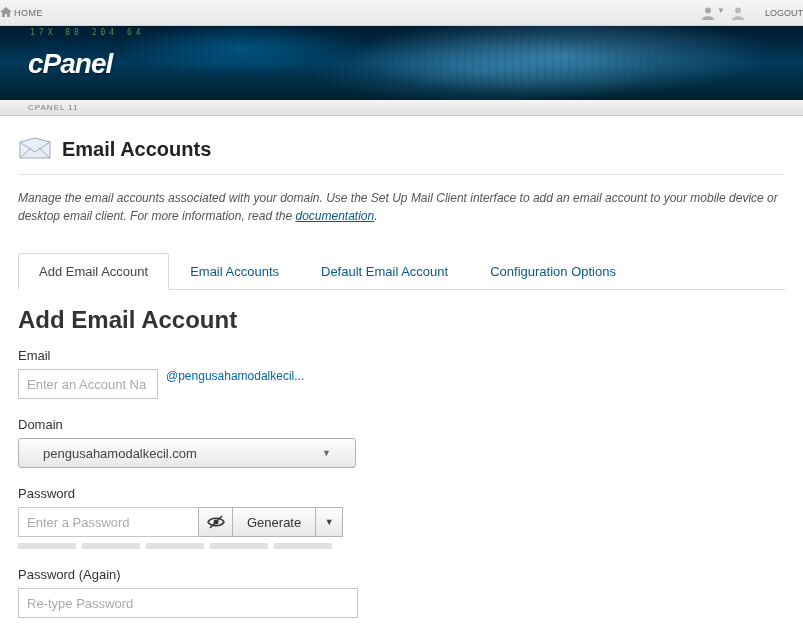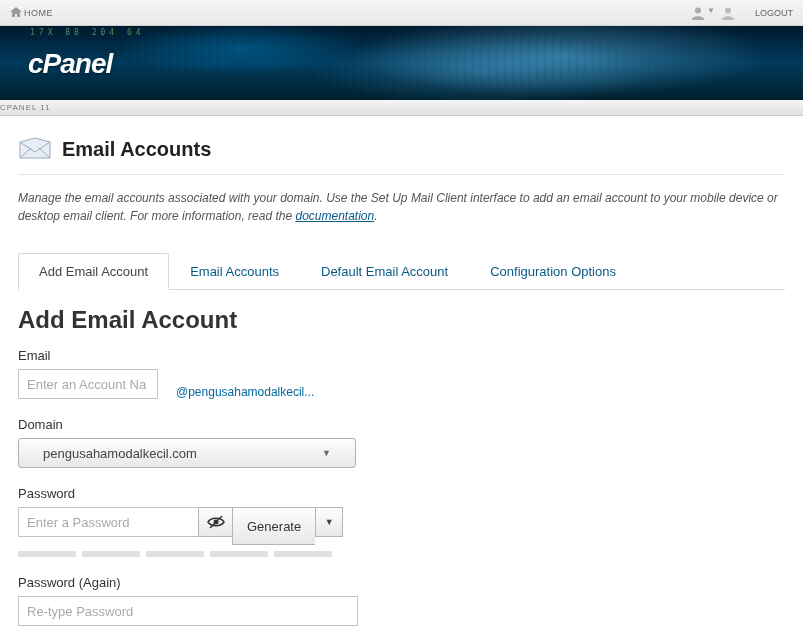--- a/index.html
+++ b/index.html
@@ -1,68 +1,68 @@
 <!DOCTYPE html>
 <html><head>
 <meta charset="utf-8">
 <style>
   * { box-sizing: border-box; margin: 0; padding: 0; }
   body { font-family: Verdana, Arial, sans-serif; font-size: 12px; background: linear-gradient(90deg, #6a7580 0%, #8a959f 15%, #c5ced5 50%, #8a959f 85%, #6a7580 100%); }
   .frame { width: 803px; height: 634px; margin: 0 auto; background: #fff; position: relative; }
-  .topbar { height: 26px; background: linear-gradient(#f5f5f5, #e8e8e8); border-bottom: 1px solid #d0d0d0; display: flex; align-items: center; padding: 0 10px; position: relative; }
+  .topbar { height: 26px; background: linear-gradient(#f5f5f5, #e8e8e8); border-bottom: 1px solid #d0d0d0; display: flex; align-items: center; padding: 0 0; position: relative; }
   .home-btn { font-family: Arial; font-size: 9px; letter-spacing: 0.5px; color: #666; display: flex; align-items: center; cursor: pointer; }
   .home-btn svg { margin-bottom: 1px; }
   .home-label { margin-left: 2px; }
   .topbar-right { margin-left: auto; display: flex; align-items: center; gap: 6px; }
   .user-icon, .logout-icon { color: #999; display: inline-flex; }
   .dropdown-caret { font-size: 8px; color: #999; margin-left: 2px; }
   .logout-label { font-family: Arial; font-size: 9px; color: #666; margin-left: 20px; }
 
   .banner { height: 74px; background: linear-gradient(180deg, #001a2e 0%, #003a5c 50%, #00202e 100%); position: relative; overflow: hidden; }
   .banner::before { content: ""; position: absolute; inset: 0; background:
     radial-gradient(ellipse 300px 60px at 70% 40%, rgba(120,210,255,0.4), transparent 70%),
     radial-gradient(ellipse 250px 50px at 60% 60%, rgba(100,200,255,0.25), transparent 70%),
     radial-gradient(ellipse 180px 40px at 30% 30%, rgba(0,120,180,0.5), transparent 70%);
   }
   .banner::after { content:""; position:absolute; inset:0; background:
     repeating-linear-gradient(90deg, rgba(0,0,0,0.15) 0 2px, transparent 2px 8px);
     opacity:0.3; }
   .brand { position: absolute; left: 28px; top: 22px; color: #fff; font-family: Arial; font-weight: bold; font-style: italic; font-size: 28px; letter-spacing: -1px; text-shadow: 0 1px 2px rgba(0,0,0,0.5); }
   .ticker { position:absolute; top:2px; left:30px; font-family:monospace; font-size:8px; color:#5fae6a; letter-spacing:4px; opacity:0.8; }
 
-  .subbar { height: 16px; background: linear-gradient(#f5f5f5, #e0e0e0); border-bottom: 1px solid #ccc; font-family: Arial; font-size: 8px; letter-spacing: 1px; color: #777; line-height: 16px; }
+  .subbar { height: 16px; background: linear-gradient(#f5f5f5, #e0e0e0); border-bottom: 1px solid #ccc; font-family: Arial; font-size: 8px; letter-spacing: 1px; color: #777; padding-left: 28px; line-height: 16px; }
 
   .content { padding: 14px 18px 0 18px; }
   .page-header { display: flex; align-items: center; gap: 10px; padding: 6px 0 12px 0; }
   .mail-icon { width: 34px; height: 26px; }
   .page-title { font-family: Arial; font-size: 20px; color: #222; font-weight: bold; }
   .divider { height: 1px; background: #e5e5e5; margin-bottom: 14px; }
 
   .intro { font-style: italic; color: #555; font-size: 12px; line-height: 1.5; margin-bottom: 28px; }
   .intro a { color: #0a5a86; text-decoration: underline; font-style: italic; }
 
   .tabs { display: flex; border-bottom: 1px solid #d8d8d8; margin-bottom: 16px; }
   .tab { padding: 10px 20px; font-size: 13px; color: #0a5a86; cursor: pointer; border: 1px solid transparent; border-bottom: none; position: relative; }
   .tab.active { color: #444; border: 1px solid #d8d8d8; border-bottom: 1px solid #fff; margin-bottom: -1px; border-radius: 3px 3px 0 0; background: #fff; }
 
   .section-title { font-family: Arial; font-size: 24px; color: #333; margin-bottom: 14px; }
   .field-label { font-size: 13px; color: #333; margin-bottom: 6px; }
   .row { margin-bottom: 18px; }
-  .email-row { display: flex; align-items: flex-end; gap: 18px; }
+  .email-row { display: flex; align-items: flex-start; gap: 8px; }
   .text-input { height: 30px; padding: 4px 8px; border: 1px solid #c5c5c5; font-size: 13px; color: #333; background: #fff; }
   .text-input::placeholder { color: #aaa; }
   .email-input { width: 140px; }
   .domain-text { font-size: 12px; color: #0369a1; }
   .select-wrap { width: 338px; height: 30px; border: 1px solid #b0b0b0; border-radius: 3px; background: linear-gradient(#fdfdfd, #e8e8e8); display: flex; align-items: center; padding: 0 24px; cursor: pointer; position: relative; }
   .select-wrap .sel-text { font-size: 13px; color: #444; }
   .select-caret { margin-left: auto; color: #666; font-size: 9px; }
   .pwd-row { display: flex; }
   .pwd-input { width: 180px; border-right: none; }
   .eye-btn { width: 34px; height: 30px; border: 1px solid #b5b5b5; border-right: none; background: linear-gradient(#fdfdfd, #e8e8e8); display:flex; align-items:center; justify-content:center; cursor:pointer; }
-  .gen-btn { height: 38px; padding: 0 14px; border: 1px solid #b5b5b5; border-right: none; background: linear-gradient(#fdfdfd, #e8e8e8); font-size: 13px; color: #333; cursor: pointer; }
+  .gen-btn { height: 30px; padding: 0 14px; border: 1px solid #b5b5b5; border-right: none; background: linear-gradient(#fdfdfd, #e8e8e8); font-size: 13px; color: #333; cursor: pointer; }
   .gen-drop { width: 28px; height: 30px; border: 1px solid #b5b5b5; background: linear-gradient(#fdfdfd, #e8e8e8); display:flex; align-items:center; justify-content:center; cursor:pointer; font-size:9px; color:#444;}
   .strength { display: flex; gap: 6px; margin-top: 6px; }
   .strength span { width: 58px; height: 6px; background: #e0e0e0; border-radius: 1px; }
   .pwd2-input { width: 340px; }
 </style>
 </head>
 <body>
 
 <div class="frame">
 

